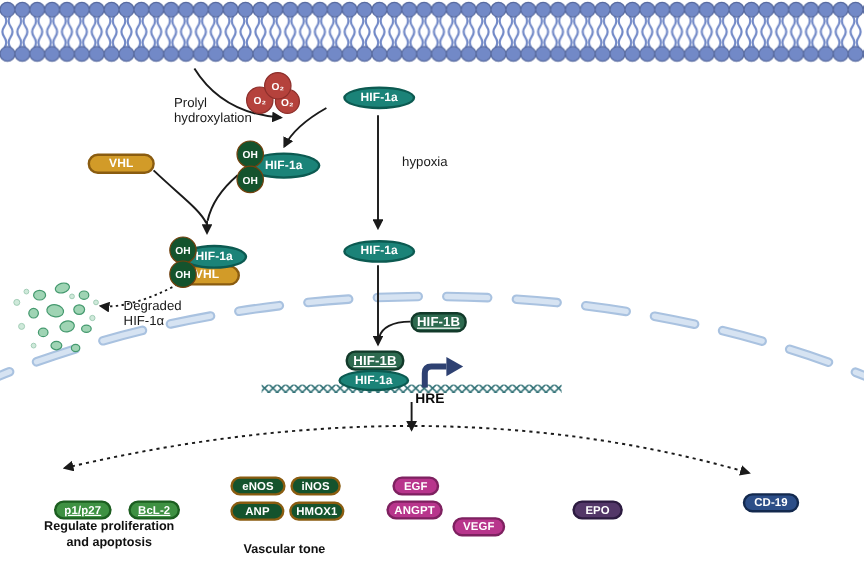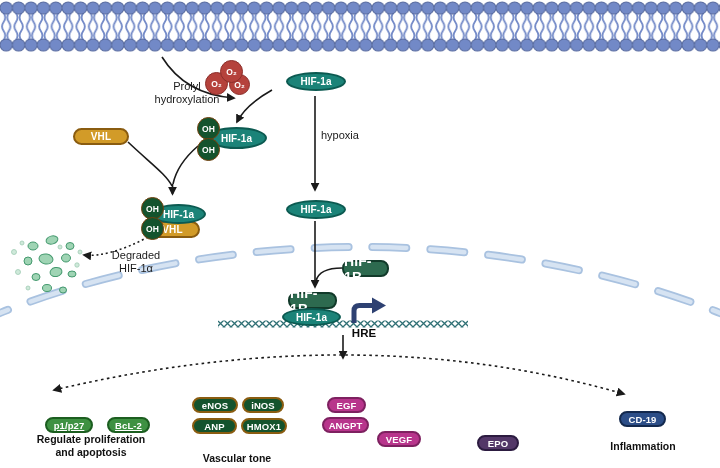--- a/index.html
+++ b/index.html
@@ -6,33 +6,33 @@
   html,body { background:#ffffff; font-family:"Liberation Sans", sans-serif; }
   #canvas { position:relative; width:720px; height:468px; background:#fff; overflow:hidden; }
   #art { position:absolute; left:0; top:0; }
   .shape { position:absolute; display:flex; align-items:center; justify-content:center;
            color:#fff; font-weight:700; letter-spacing:.1px; }
   .oval   { border-radius:50%; }
   .pill   { border-radius:9px; }
   .circle { border-radius:50%; font-size:8.5px; }
   .hif1a  { background:#1b8378; border:2px solid #0c5a51; font-size:10px; }
   .vhl    { background:#d29b28; border:2px solid #8a5c10; font-size:10px; }
-  .hif1b  { background:#2d6a4f; border:2px solid #123a2a; font-size:14px; border-radius:8px; }
+  .hif1b  { background:#2d6a4f; border:2px solid #123a2a; font-size:11px; border-radius:8px;text-decoration:underline; }
   .o2     { background:#b5423c; border:1.5px solid #8c2f2b; }
   .oh     { background:#14532d; border:1.5px solid #74410e; }
-  .lab  { position:absolute; font-size:11px; color:#1a1a1a; text-align:center;
+  .lab  { position:absolute; font-size:11px; color:#1a1a1a; text-align:left;
           white-space:pre-line; line-height:1.18; }
   .glab { position:absolute; font-weight:700; font-size:10.5px; color:#111;
           text-align:center; white-space:pre-line; line-height:1.25; }
   .hre  { font-weight:700; font-size:11.5px; color:#0b0b0b; }
   .gene { height:16px; border-radius:8.5px; font-size:9.5px; border:2px solid; }
   .g1 { background:#3e9142; border-color:#1c5e20;text-decoration:underline; }
   .g2 { background:#14532d; border-color:#8a5c10; }
   .g3 { background:#b8358c; border-color:#7e2160; }
-  .g4 { background:#533768; border-color:#2c1b40;margin-top:18px; }
+  .g4 { background:#533768; border-color:#2c1b40; }
   .g5 { background:#2c4e88; border-color:#13294e; }
 </style>
 </head>
 <body>
 
 <div id="canvas">
 
   <svg id="art" width="720" height="468" viewBox="0 0 720 468">
     <defs>
       <pattern id="mem" x="0" y="0" width="12.4" height="53" patternUnits="userSpaceOnUse">
@@ -120,21 +120,21 @@
   <div class="shape circle oh" style="left:197px;top:138px;width:23px;height:23px">OH</div>
 
   <div class="shape pill vhl" style="left:145px;top:221px;width:55px;height:17px">VHL</div>
   <div class="shape oval hif1a" style="left:151px;top:204px;width:55px;height:20px">HIF-1a</div>
   <div class="shape circle oh" style="left:141px;top:197px;width:23px;height:23px">OH</div>
   <div class="shape circle oh" style="left:141px;top:217px;width:23px;height:23px">OH</div>
 
   <div class="lab" style="left:103px;top:249px;width:66px">Degraded
 HIF-1α</div>
 
-  <div class="lab" style="left:321px;top:129px;width:52px;text-align:left">hypoxia</div>
+  <div class="lab" style="left:321px;top:129px;width:52px;text-align:right">hypoxia</div>
 
   <div class="shape oval hif1a" style="left:286px;top:200px;width:60px;height:19px">HIF-1a</div>
 
   <div class="shape hif1b" style="left:342px;top:260px;width:47px;height:17px">HIF-1B</div>
 
   <div class="shape hif1b" style="left:288px;top:292px;width:49px;height:17px">HIF-1B</div>
   <div class="shape oval hif1a" style="left:282px;top:308px;width:59px;height:18px">HIF-1a</div>
 
   <div class="lab hre" style="left:346px;top:327px;width:36px">HRE</div>
 
@@ -149,15 +149,14 @@
   <div class="shape gene g2" style="left:241px;top:418px;width:46px">HMOX1</div>
   <div class="glab" style="left:182px;top:452px;width:110px">Vascular tone</div>
 
   <div class="shape gene g3" style="left:327px;top:397px;width:39px">EGF</div>
   <div class="shape gene g3" style="left:322px;top:417px;width:47px">ANGPT</div>
   <div class="shape gene g3" style="left:377px;top:431px;width:44px">VEGF</div>
 
   <div class="shape gene g4" style="left:477px;top:417px;width:42px">EPO</div>
 
   <div class="shape gene g5" style="left:619px;top:411px;width:47px">CD-19</div>
-  <div class="glab" style="left:583px;top:440px;width:120px">Inflammation</div>
 
 </div>
 
 </body></html>

